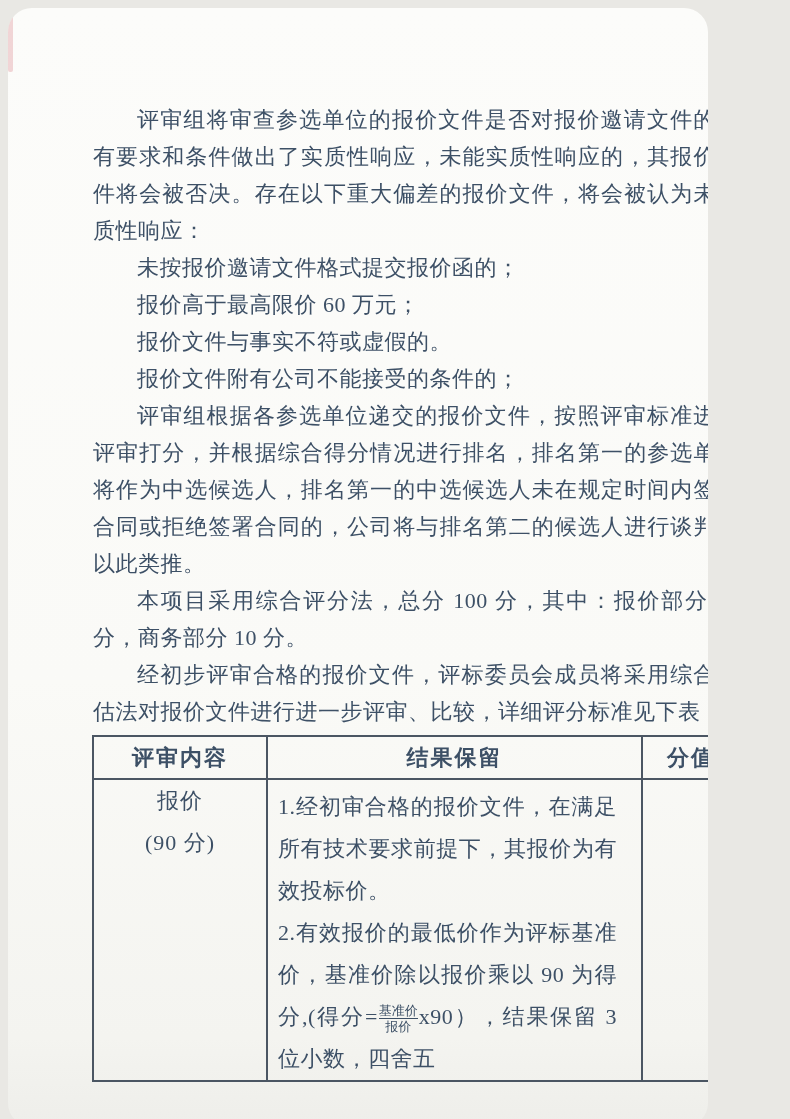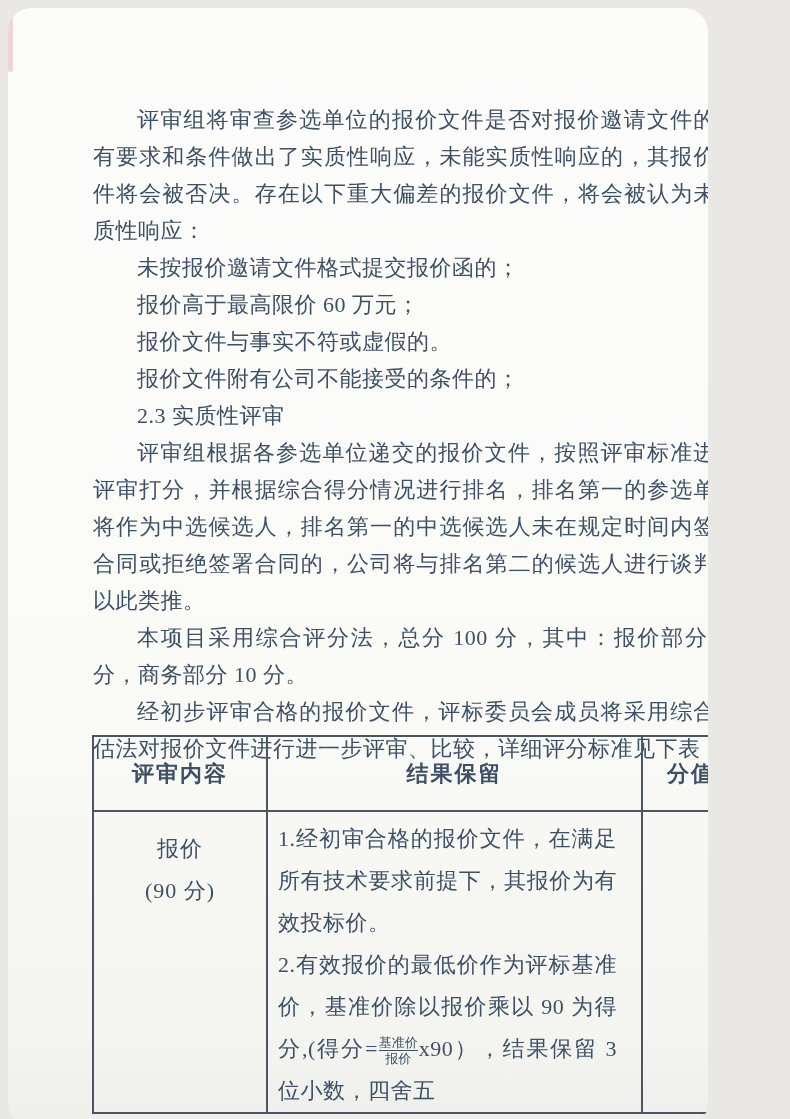--- a/index.html
+++ b/index.html
@@ -46,21 +46,21 @@
     position: absolute;
     left: 84px;
     top: 727px;
     width: 647px;
     border-collapse: collapse;
     table-layout: fixed;
     color: #3d5066;
   }
   .score-table th, .score-table td {
     border: 2px solid #4b5663;
-    padding: 16px;
+    padding: 0;
     font-size: 22px;
   }
   .score-table thead th {
     height: 41px;
     font-weight: bold;
     text-align: center;
     vertical-align: middle;
     letter-spacing: 2px;
   }
   .score-table tbody td { height: 238px; vertical-align: top; overflow: hidden; }
@@ -114,21 +114,20 @@
 <div class="page">
 
   <div class="scan-edge"></div>
 
   <div class="content">
     <p class="doc indent">评审组将审查参选单位的报价文件是否对报价邀请文件的所有要求和条件做出了实质性响应，未能实质性响应的，其报价文件将会被否决。存在以下重大偏差的报价文件，将会被认为未实质性响应：</p>
     <p class="doc indent">未按报价邀请文件格式提交报价函的；</p>
     <p class="doc indent">报价高于最高限价 60 万元；</p>
     <p class="doc indent">报价文件与事实不符或虚假的。</p>
     <p class="doc indent">报价文件附有公司不能接受的条件的；</p>
-    <p class="doc indent">2.3 实质性评审</p>
     <p class="doc indent">评审组根据各参选单位递交的报价文件，按照评审标准进行评审打分，并根据综合得分情况进行排名，排名第一的参选单位将作为中选候选人，排名第一的中选候选人未在规定时间内签署合同或拒绝签署合同的，公司将与排名第二的候选人进行谈判，以此类推。</p>
     <p class="doc indent">本项目采用综合评分法，总分 100 分，其中：报价部分 90 分，商务部分 10 分。</p>
     <p class="doc indent">经初步评审合格的报价文件，评标委员会成员将采用综合评估法对报价文件进行进一步评审、比较，详细评分标准见下表：</p>
   </div>
 
   <table class="score-table">
     <colgroup>
       <col style="width:174px">
       <col style="width:375px">
       <col style="width:98px">

